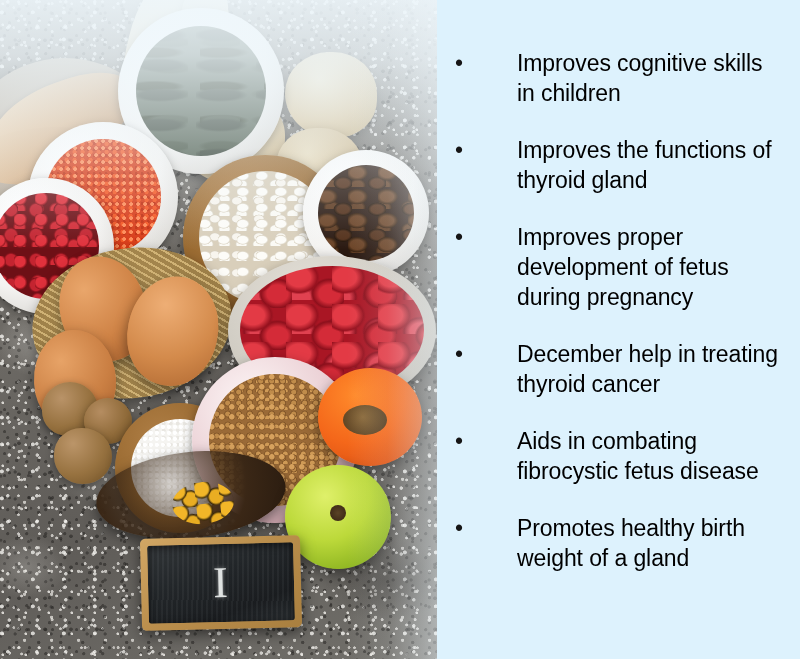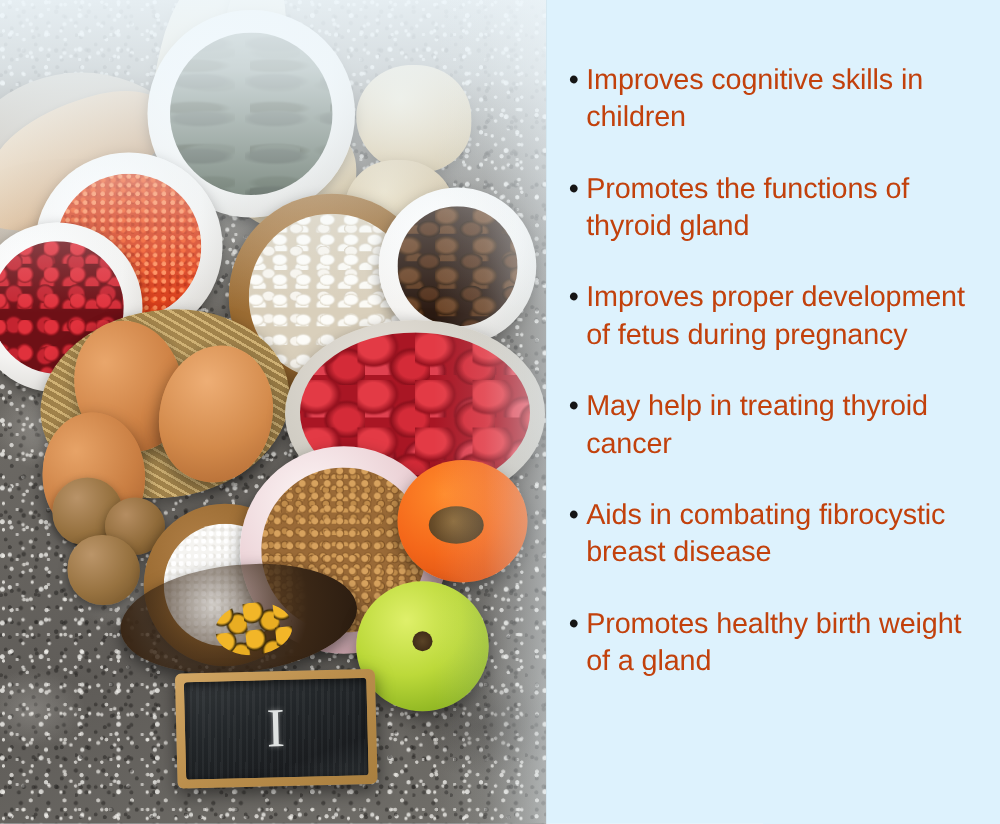--- a/index.html
+++ b/index.html
@@ -226,22 +226,23 @@
     flex: 0 0 auto;
     width: 14px;
     font-size: 23px;
     line-height: 30px;
     color: #151515;
     text-align: left;
   }
   .benefit-text {
     font-size: 23px;
     line-height: 30px;
-    color: #c2410c;
+    color: #000000;
     letter-spacing: -.1px;
+    margin-left: 48px;
   }
 </style>
 </head>
 <body>
 
 <div id="infographic">
 
   <div id="photo-panel">
 
     <div class="concrete"></div>
@@ -372,36 +373,36 @@
 
   <div id="benefits-panel">
 
     <div class="benefit-item">
       <span class="benefit-bullet">•</span>
       <span class="benefit-text">Improves cognitive skills in children</span>
     </div>
 
     <div class="benefit-item">
       <span class="benefit-bullet">•</span>
-      <span class="benefit-text">Promotes the functions of thyroid gland</span>
+      <span class="benefit-text">Improves the functions of thyroid gland</span>
     </div>
 
     <div class="benefit-item">
       <span class="benefit-bullet">•</span>
       <span class="benefit-text">Improves proper development of fetus during pregnancy</span>
     </div>
 
     <div class="benefit-item">
       <span class="benefit-bullet">•</span>
-      <span class="benefit-text">May help in treating thyroid cancer</span>
-    </div>
-
-    <div class="benefit-item">
-      <span class="benefit-bullet">•</span>
-      <span class="benefit-text">Aids in combating fibrocystic breast disease</span>
+      <span class="benefit-text">December help in treating thyroid cancer</span>
+    </div>
+
+    <div class="benefit-item">
+      <span class="benefit-bullet">•</span>
+      <span class="benefit-text">Aids in combating fibrocystic fetus disease</span>
     </div>
 
     <div class="benefit-item">
       <span class="benefit-bullet">•</span>
       <span class="benefit-text">Promotes healthy birth weight of a gland</span>
     </div>
 
   </div>
 </div>
 

